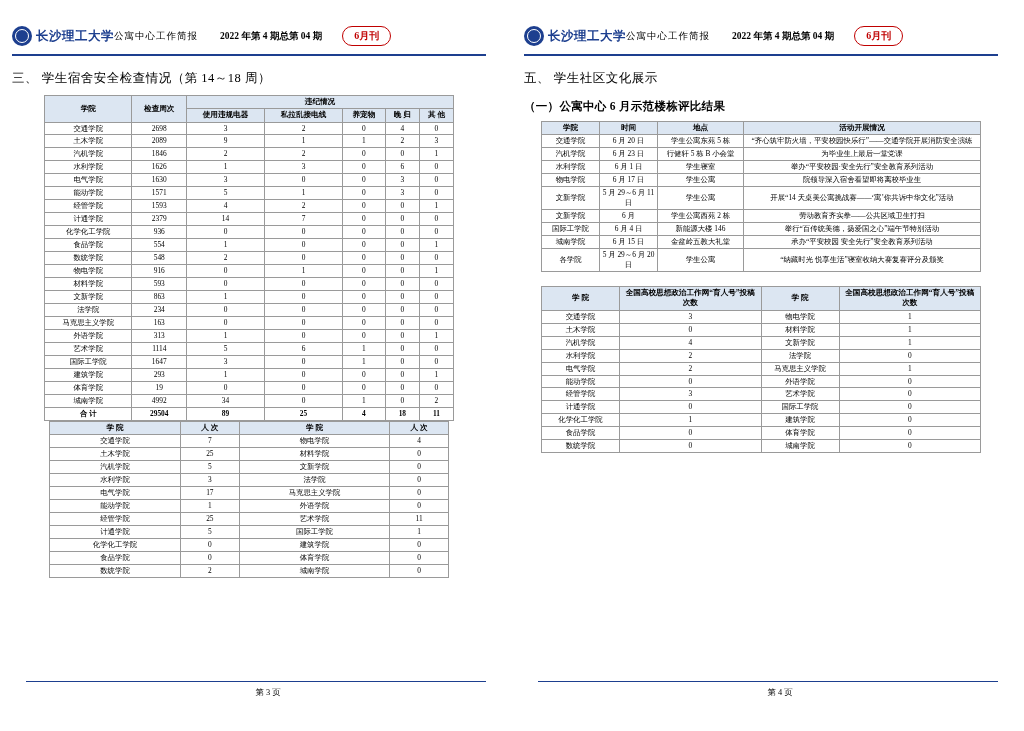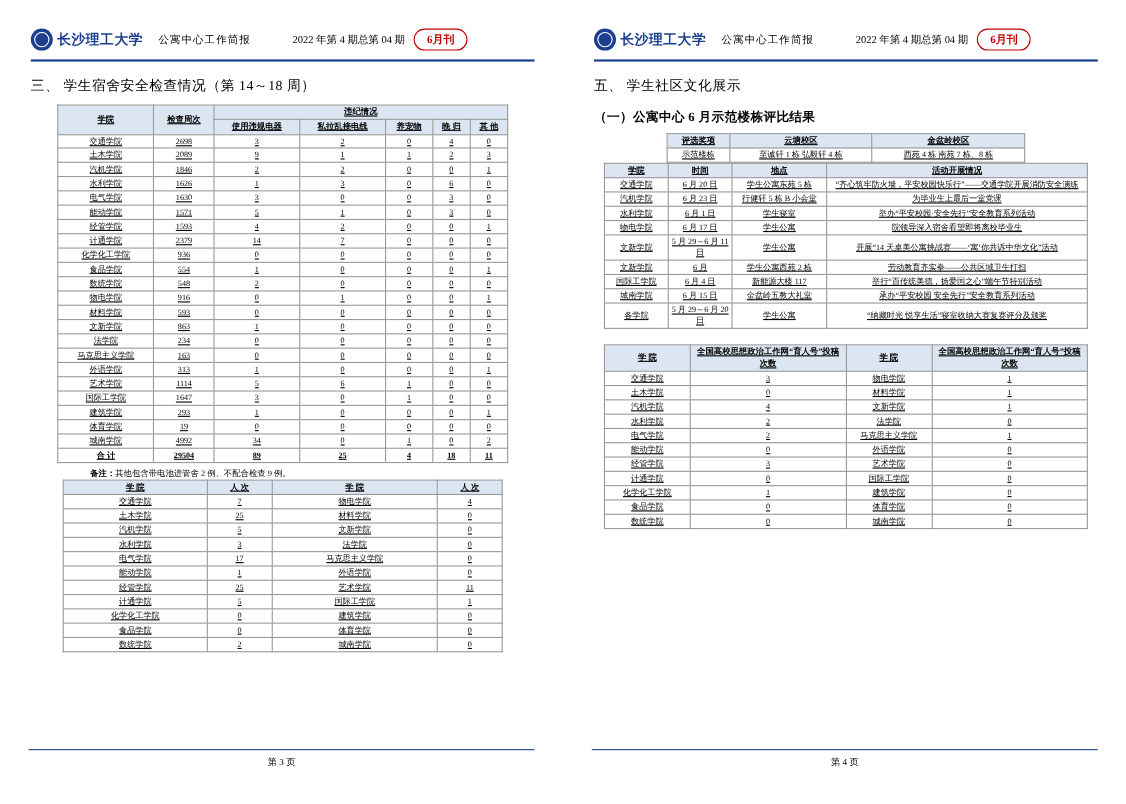--- a/index.html
+++ b/index.html
@@ -5,21 +5,21 @@
   * { box-sizing: border-box; }
   html, body { margin: 0; padding: 0; }
   body {
     width: 1024px; height: 731px;
     background: #ffffff;
     font-family: "Liberation Serif", "DejaVu Serif", serif;
     color: #000;
     overflow: hidden;
   }
   .spread { display: flex; width: 1024px; height: 731px; }
-  .page { width: 512px; height: 712px; position: relative; padding: 22px 26px 0 28px; }
+  .page { width: 512px; height: 712px; position: relative; padding: 22px 26px 0 12px; }
   .page-right { }
 
   
   .masthead {
     display: flex; align-items: center;
     border-bottom: 2px solid #1d3f8f;
     padding-bottom: 4px;
     height: 34px;
   }
   .logo-wrap { display: flex; align-items: center; gap: 4px; }
@@ -34,29 +34,29 @@
     position: absolute; left: 3px; top: 3px; right: 3px; bottom: 3px;
     border: 1px solid #fff; border-radius: 50%;
   }
   .logo-text {
     font-weight: bold; font-size: 12.5px; letter-spacing: .5px;
     color: #1d3f8f;
     font-family: "Liberation Serif", serif;
     white-space: nowrap;
   }
   .masthead-sub {
-    font-size: 9.5px; margin-left: 14px; white-space: nowrap;
+    font-size: 9.5px; white-space: nowrap;
     letter-spacing: 1px;
     text-align: right;
   }
   .masthead-issue {
-    font-size: 9.5px; margin-left: 38px; white-space: nowrap; font-weight: normal;
+    font-size: 9.5px; margin-left: 22px; white-space: nowrap; font-weight: bold;
   }
   .issue-badge {
-    margin-left: 8px;
+    margin-left: 20px;
     border: 1.4px solid #c00000; color: #c00000;
     border-radius: 14px; font-size: 10px; font-weight: bold;
     padding: 2px 11px; white-space: nowrap;
   }
 
   
   h2.sec {
     font-size: 12.5px; font-weight: normal; margin: 14px 0 8px 0;
     letter-spacing: .5px;
   }
@@ -64,21 +64,20 @@
     font-size: 11.5px; font-weight: bold; margin: 12px 0 7px 0;
     letter-spacing: .3px;
   }
 
   
   table {
     border-collapse: collapse;
     font-size: 7.4px;
     margin: 0 auto;
     font-family: "Liberation Serif", serif;
-    text-decoration: underline;
   }
   table.bordered th, table.bordered td {
     border: 0.7px solid #9a9a9a;
     padding: 1px 2px;
     text-align: center;
     vertical-align: middle;
     line-height: 1.35;
   }
   table.bordered thead th {
     background: #dce6f2;
@@ -90,21 +89,21 @@
   .note { font-size: 7.6px; margin: 5px 0 0 54px; }
   .note b { font-weight: bold; }
 
   .t2 { width: 400px; }
   .t3 { width: 326px; }
   .t4 { width: 440px; }
   .t5 { width: 440px; }
   .t4 td { line-height: 1.3; }
 
   .footer {
-    position: absolute; bottom: 14px; left: 0; width: 512px;
+    position: absolute; bottom: 14px; left: 12px; width: 512px;
     text-align: center; font-size: 8.4px;
   }
   .footer-rule {
     position: absolute; bottom: 30px; left: 26px; width: 460px;
     border-top: 1.2px solid #1d3f8f;
   }
 </style>
 </head>
 <body>
 
@@ -343,23 +342,20 @@
             <td>29504</td>
             <td>89</td>
             <td>25</td>
             <td>4</td>
             <td>18</td>
             <td>11</td>
           </tr>
         </tbody>
     </table>
 
-    <div class="note">
-      <b>备注：</b><span>其他包含带电池进管舍 2 例、不配合检查 9 例。</span>
-    </div>
 
 
     <table class="bordered t2">
       <thead>
         <tr>
           <th>学  院</th>
           <th>人  次</th>
           <th>学  院</th>
           <th>人  次</th>
         </tr>
@@ -447,36 +443,20 @@
       </div>
       <span class="masthead-sub">公寓中心工作简报</span>
       <span class="masthead-issue">2022 年第 4 期总第 04 期</span>
       <span class="issue-badge">6月刊</span>
     </div>
 
     <h2 class="sec">五、 学生社区文化展示</h2>
 
     <h3 class="subsec">（一）公寓中心 6 月示范楼栋评比结果</h3>
 
-    <table class="bordered t3">
-      <thead>
-        <tr>
-          <th>评选奖项</th>
-          <th>云塘校区</th>
-          <th>金盆岭校区</th>
-        </tr>
-      </thead>
-      <tbody>
-          <tr>
-            <td>示范楼栋</td>
-            <td>至诚轩 1 栋  弘毅轩 4 栋</td>
-            <td>西苑 4 栋  南苑 7 栋、8 栋</td>
-          </tr>
-        </tbody>
-    </table>
 
 
     <table class="bordered t4">
       <thead>
         <tr>
           <th style="width:58px">学院</th>
           <th style="width:58px">时间</th>
           <th style="width:86px">地点</th>
           <th>活动开展情况</th>
         </tr>
@@ -514,21 +494,21 @@
           </tr>
           <tr>
             <td>文新学院</td>
             <td>6 月</td>
             <td>学生公寓西苑 2 栋</td>
             <td>劳动教育齐实拳——公共区域卫生打扫</td>
           </tr>
           <tr>
             <td>国际工学院</td>
             <td>6 月 4 日</td>
-            <td>新能源大楼 117</td>
+            <td>新能源大楼 146</td>
             <td>举行“百传统美德，扬爱国之心”端午节特别活动</td>
           </tr>
           <tr>
             <td>城南学院</td>
             <td>6 月 15 日</td>
             <td>金盆岭五教大礼堂</td>
             <td>承办“平安校园 安全先行”安全教育系列活动</td>
           </tr>
           <tr>
             <td>各学院</td>

